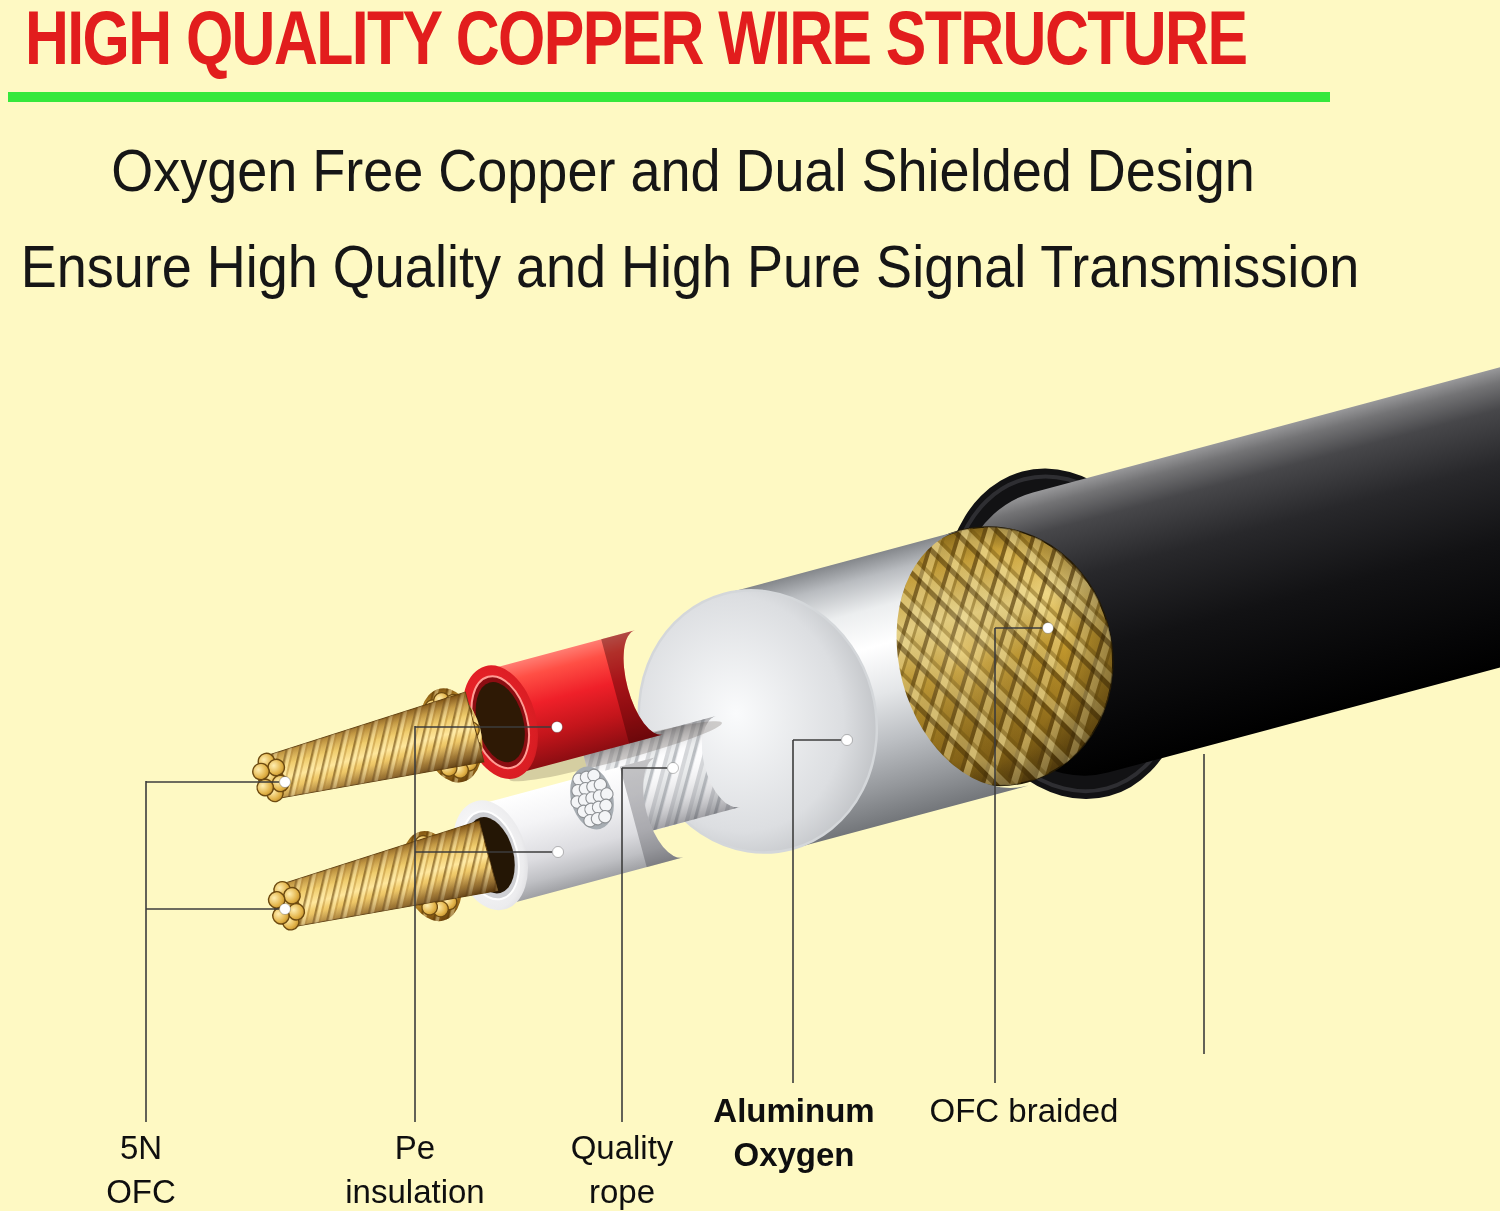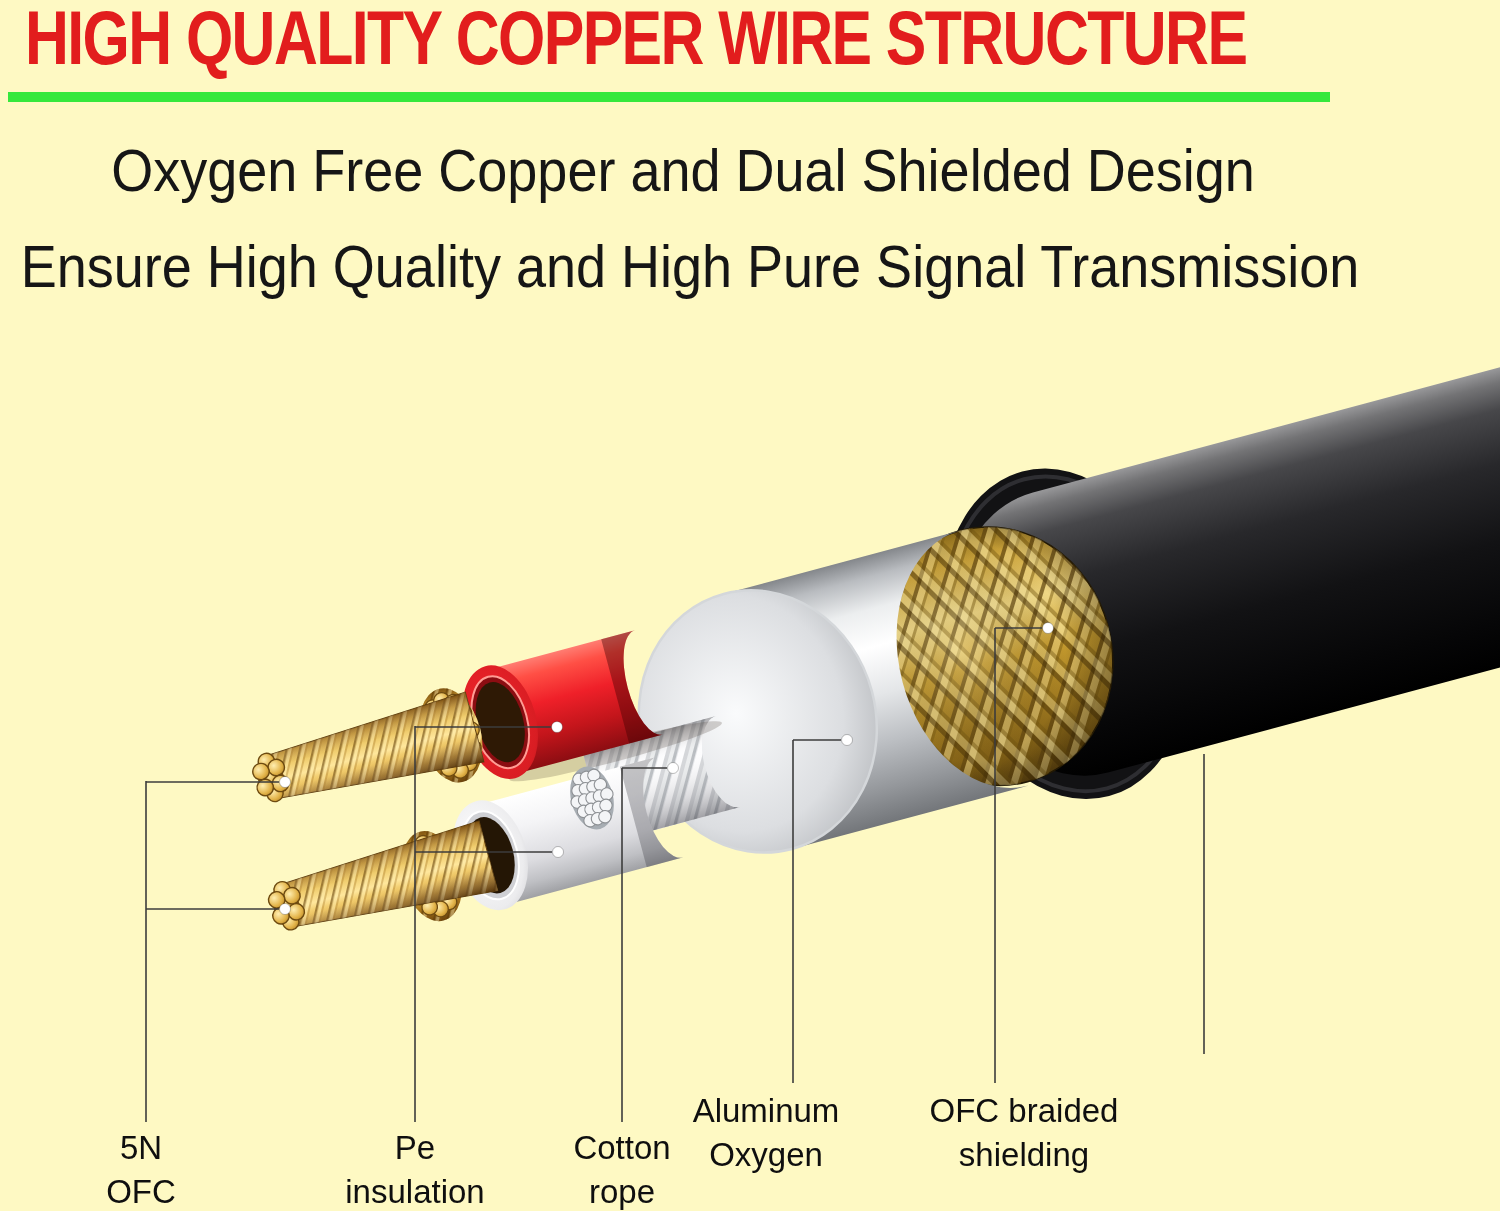--- a/index.html
+++ b/index.html
@@ -13,21 +13,21 @@
             transform:translateX(-50%) scaleX(0.90);transform-origin:center;}
   .sub1{left:683px;top:136px;}
   .sub2{left:690px;top:232px;}
   .cable-svg{position:absolute;left:0;top:0;z-index:1;}
   .callout{position:absolute;z-index:2;font-size:33px;color:#0f0f0f;line-height:44px;
            text-align:center;transform:translateX(-50%);white-space:nowrap;}
   .callout span{display:block;}
   .c1{left:141px;top:1126px;}
   .c2{left:415px;top:1126px;}
   .c3{left:622px;top:1126px;}
-  .c4{left:766px;top:1089px;}
+  .c4{left:794px;top:1089px;font-weight:bold;}
   .c5{left:992px;top:1089px;margin-left:32px;}
   .c6{left:1214px;top:1067px;}
 </style>
 </head>
 <body>
 
 <div id="page">
 
   <div class="title">HIGH QUALITY COPPER WIRE STRUCTURE</div>
   <div class="divider"></div>
@@ -307,25 +307,24 @@
 
   <div class="callout c1">
     <span>5N</span>
     <span>OFC</span>
   </div>
   <div class="callout c2">
     <span>Pe</span>
     <span>insulation</span>
   </div>
   <div class="callout c3">
-    <span>Cotton</span>
+    <span>Quality</span>
     <span>rope</span>
   </div>
   <div class="callout c4">
     <span>Aluminum</span>
     <span>Oxygen</span>
   </div>
   <div class="callout c5">
     <span>OFC braided</span>
-    <span>shielding</span>
   </div>
 
 </div>
 
 </body></html>

